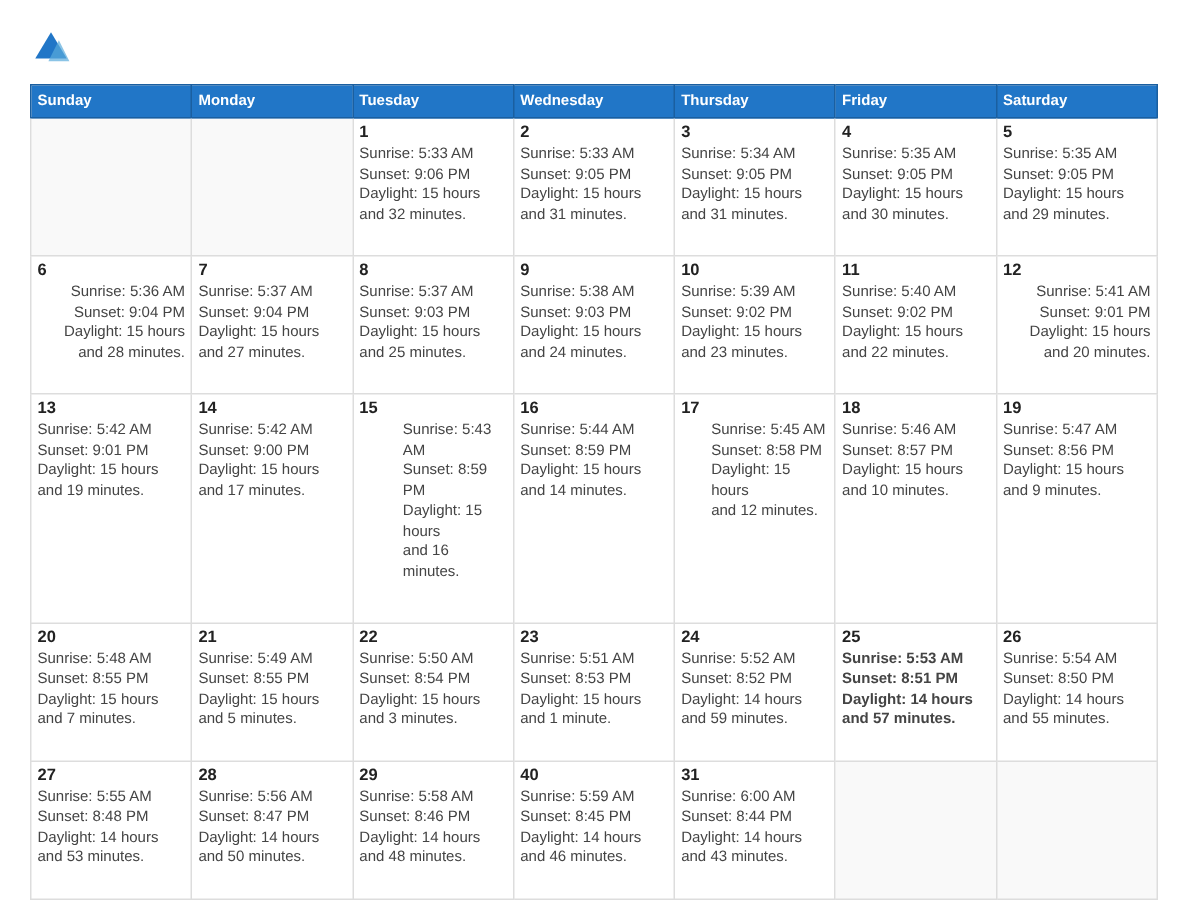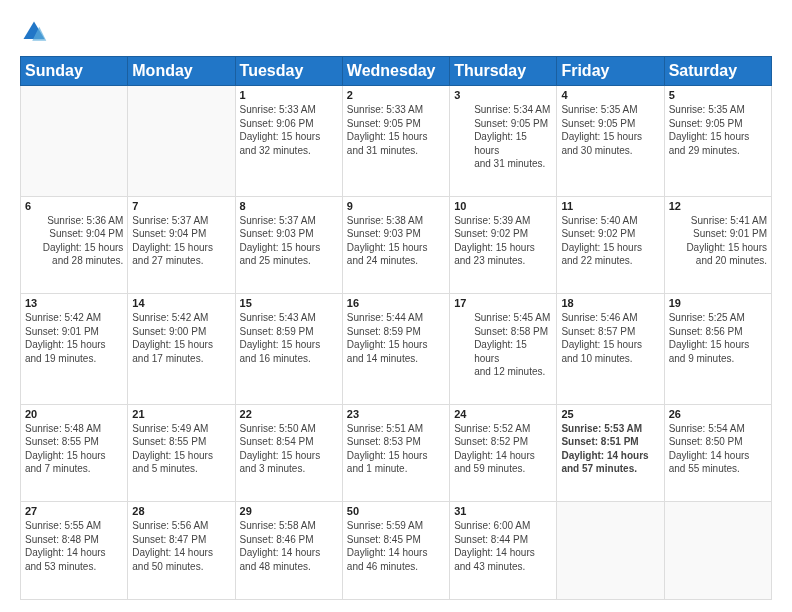--- a/index.html
+++ b/index.html
@@ -63,21 +63,21 @@
     .calendar {
       flex: 1;
       border: 1px solid #ccc;
       border-collapse: collapse;
       width: 100%;
       table-layout: fixed;
     }
     .calendar th {
       background: #2176c7;
       color: #fff;
-      font-size: 16px;
+      font-size: 10px;
       font-weight: bold;
       padding: 5px 4px;
       text-align: left;
       border: 1px solid #1a5fa0;
     }
     .calendar td {
       vertical-align: top;
       border: 1px solid #ddd;
       padding: 3px 4px;
       font-size: 9.5px;
@@ -146,21 +146,21 @@
           </td>
           <td>
             <span class="day-num">2</span>
             <div class="day-info" style="white-space: pre-line;">Sunrise: 5:33 AM
 Sunset: 9:05 PM
 Daylight: 15 hours
 and 31 minutes.</div>
           </td>
           <td>
             <span class="day-num">3</span>
-            <div class="day-info" style="white-space: pre-line; margin-left: 20px;">Sunrise: 5:34 AM
+            <div class="day-info" style="white-space: pre-line;">Sunrise: 5:34 AM
 Sunset: 9:05 PM
 Daylight: 15 hours
 and 31 minutes.</div>
           </td>
           <td>
             <span class="day-num">4</span>
             <div class="day-info" style="white-space: pre-line;">Sunrise: 5:35 AM
 Sunset: 9:05 PM
 Daylight: 15 hours
 and 30 minutes.</div>
@@ -234,21 +234,21 @@
           </td>
           <td>
             <span class="day-num">14</span>
             <div class="day-info" style="white-space: pre-line;">Sunrise: 5:42 AM
 Sunset: 9:00 PM
 Daylight: 15 hours
 and 17 minutes.</div>
           </td>
           <td>
             <span class="day-num">15</span>
-            <div class="day-info" style="white-space: pre-line;">Sunrise: 5:43 AM
+            <div class="day-info" style="white-space: pre-line; margin-left: 29px;">Sunrise: 5:43 AM
 Sunset: 8:59 PM
 Daylight: 15 hours
 and 16 minutes.</div>
           </td>
           <td>
             <span class="day-num">16</span>
             <div class="day-info" style="white-space: pre-line;">Sunrise: 5:44 AM
 Sunset: 8:59 PM
 Daylight: 15 hours
 and 14 minutes.</div>
@@ -262,21 +262,21 @@
           </td>
           <td>
             <span class="day-num">18</span>
             <div class="day-info" style="white-space: pre-line;">Sunrise: 5:46 AM
 Sunset: 8:57 PM
 Daylight: 15 hours
 and 10 minutes.</div>
           </td>
           <td>
             <span class="day-num">19</span>
-            <div class="day-info" style="white-space: pre-line;">Sunrise: 5:25 AM
+            <div class="day-info" style="white-space: pre-line;">Sunrise: 5:47 AM
 Sunset: 8:56 PM
 Daylight: 15 hours
 and 9 minutes.</div>
           </td>
         </tr>
         <tr>
           <td>
             <span class="day-num">20</span>
             <div class="day-info" style="white-space: pre-line;">Sunrise: 5:48 AM
 Sunset: 8:55 PM
@@ -342,21 +342,21 @@
 and 50 minutes.</div>
           </td>
           <td>
             <span class="day-num">29</span>
             <div class="day-info" style="white-space: pre-line;">Sunrise: 5:58 AM
 Sunset: 8:46 PM
 Daylight: 14 hours
 and 48 minutes.</div>
           </td>
           <td>
-            <span class="day-num">50</span>
+            <span class="day-num">40</span>
             <div class="day-info" style="white-space: pre-line;">Sunrise: 5:59 AM
 Sunset: 8:45 PM
 Daylight: 14 hours
 and 46 minutes.</div>
           </td>
           <td>
             <span class="day-num">31</span>
             <div class="day-info" style="white-space: pre-line;">Sunrise: 6:00 AM
 Sunset: 8:44 PM
 Daylight: 14 hours

